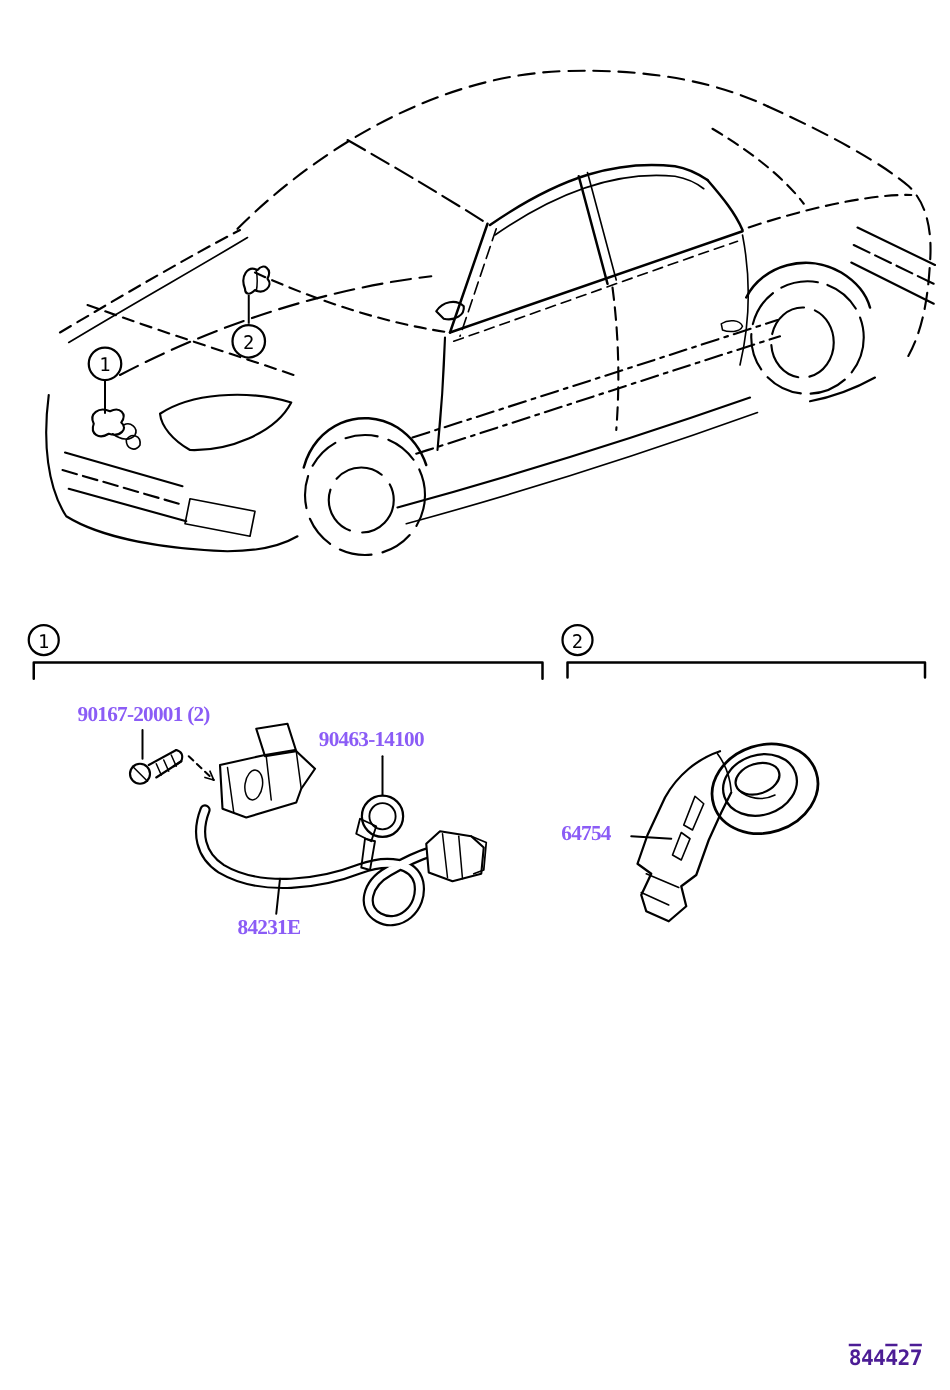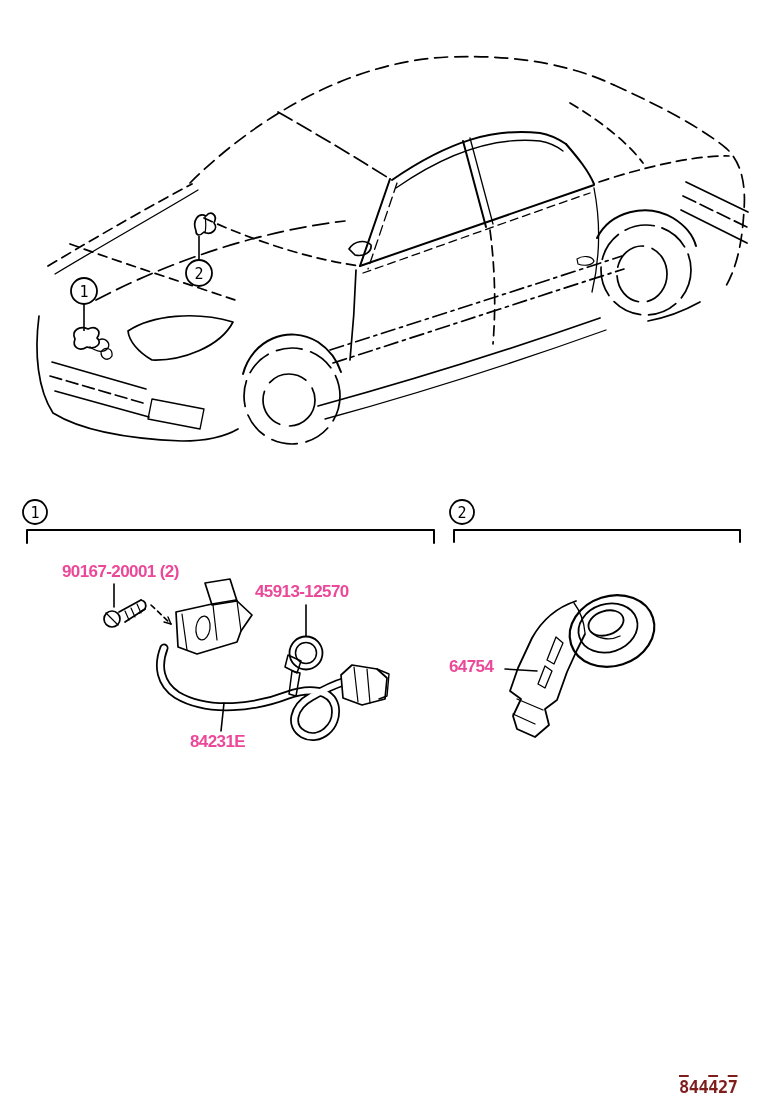--- a/index.html
+++ b/index.html
@@ -2,26 +2,26 @@
 <html><head>
 <meta charset="utf-8">
 <style>
   html,body{margin:0;padding:0;background:#ffffff;}
   .page{
     position:relative;width:760px;height:1112px;background:#ffffff;
     font-family:"DejaVu Sans Mono","Liberation Mono",monospace;overflow:hidden;
   }
   svg{position:absolute;left:0;top:0;}
   .part-label{
-    position:absolute;white-space:nowrap;color:#ec4899;
-    font-family:Liberation Sans, sans-serif;
+    position:absolute;white-space:nowrap;color:#8b5cf6;
+    font-family:Liberation Serif, serif;
     font-weight:700;font-size:17px;letter-spacing:-0.6px;line-height:1;
   }
   .fig-number{
-    position:absolute;left:679px;top:1079px;color:#7f1d1d;
+    position:absolute;left:679px;top:1079px;color:#4c1d95;
     font-family:"DejaVu Sans Mono","Liberation Mono",monospace;
     font-weight:700;font-size:17px;letter-spacing:-0.5px;line-height:1;
   }
   .fig-number .seg{text-decoration:none;}
   .fig-number .seg.bar{text-decoration:overline;text-decoration-thickness:1.5px;}
   .callout-text{
     font-family:"DejaVu Sans Mono","Liberation Mono",monospace;
     font-size:15px;font-weight:400;fill:#000;
   }
 </style>
@@ -164,21 +164,21 @@
         <path d="M545,666 L538,684 L545,688 L552,671 Z" stroke-width="1.3"></path>
         <path d="M517,699 L543,710" stroke-width="1.3"></path>
         <path d="M513,714 L535,724" stroke-width="1.3"></path>
       </g>
       <path d="M505,669 L537,671" stroke-width="1.6"></path>
     </g>
   </svg>
 
   <div class="part-label" style="left:62px;top:563px;">90167-20001 (2)</div>
 
-  <div class="part-label" style="left:255px;top:583px;">45913-12570</div>
+  <div class="part-label" style="left:255px;top:583px;">90463-14100</div>
 
   <div class="part-label" style="left:190px;top:733px;">84231E</div>
 
   <div class="part-label" style="left:449px;top:658px;">64754</div>
 
   <div class="fig-number" title="844427">
     <span class="seg bar">8</span><span class="seg">44</span><span class="seg bar">4</span><span class="seg">2</span><span class="seg bar">7</span>
   </div>
 
 </div>

